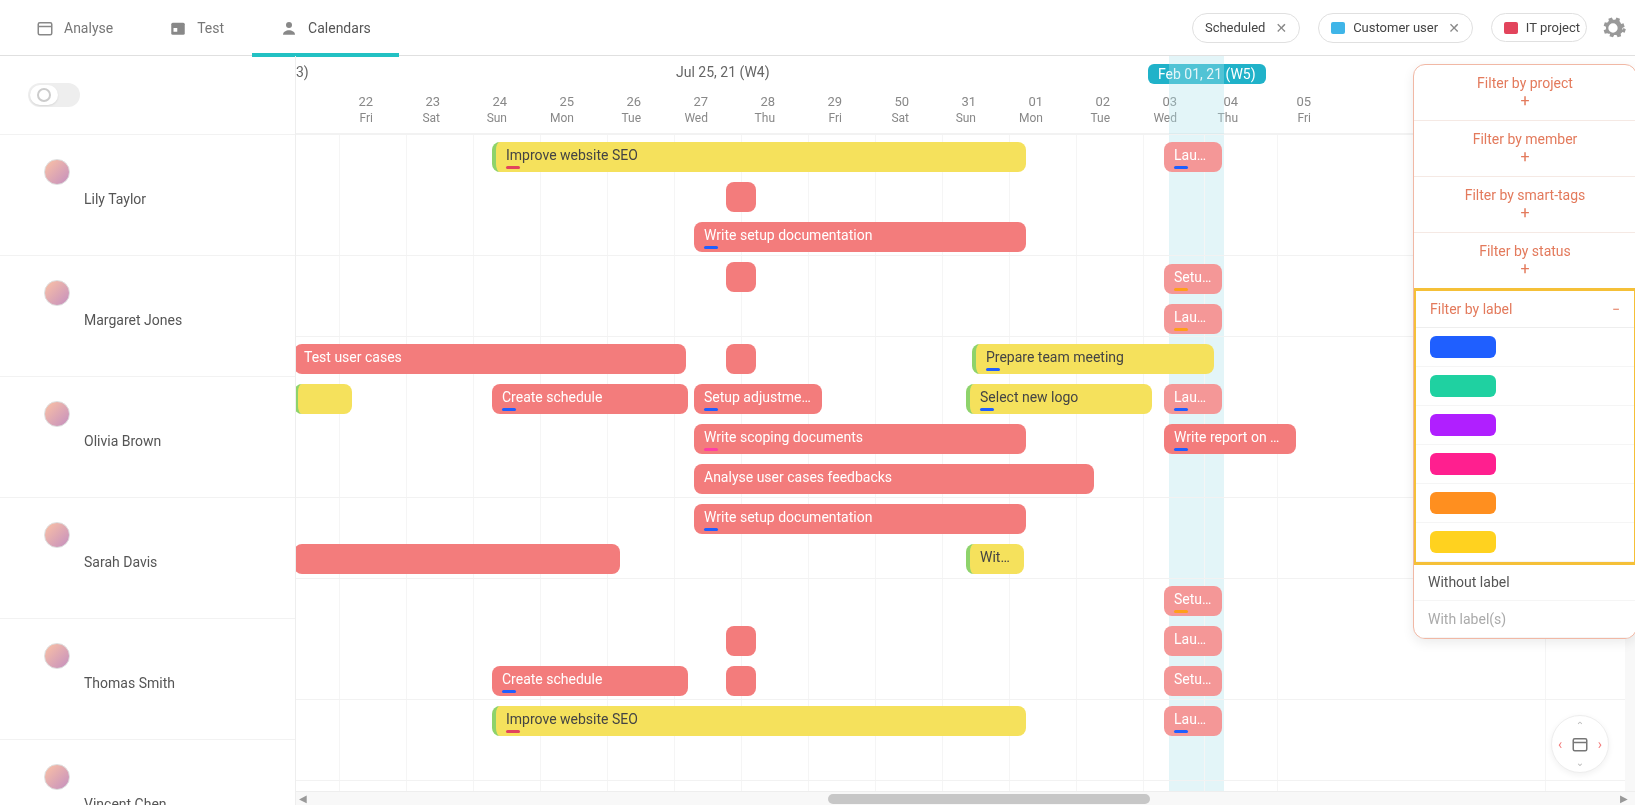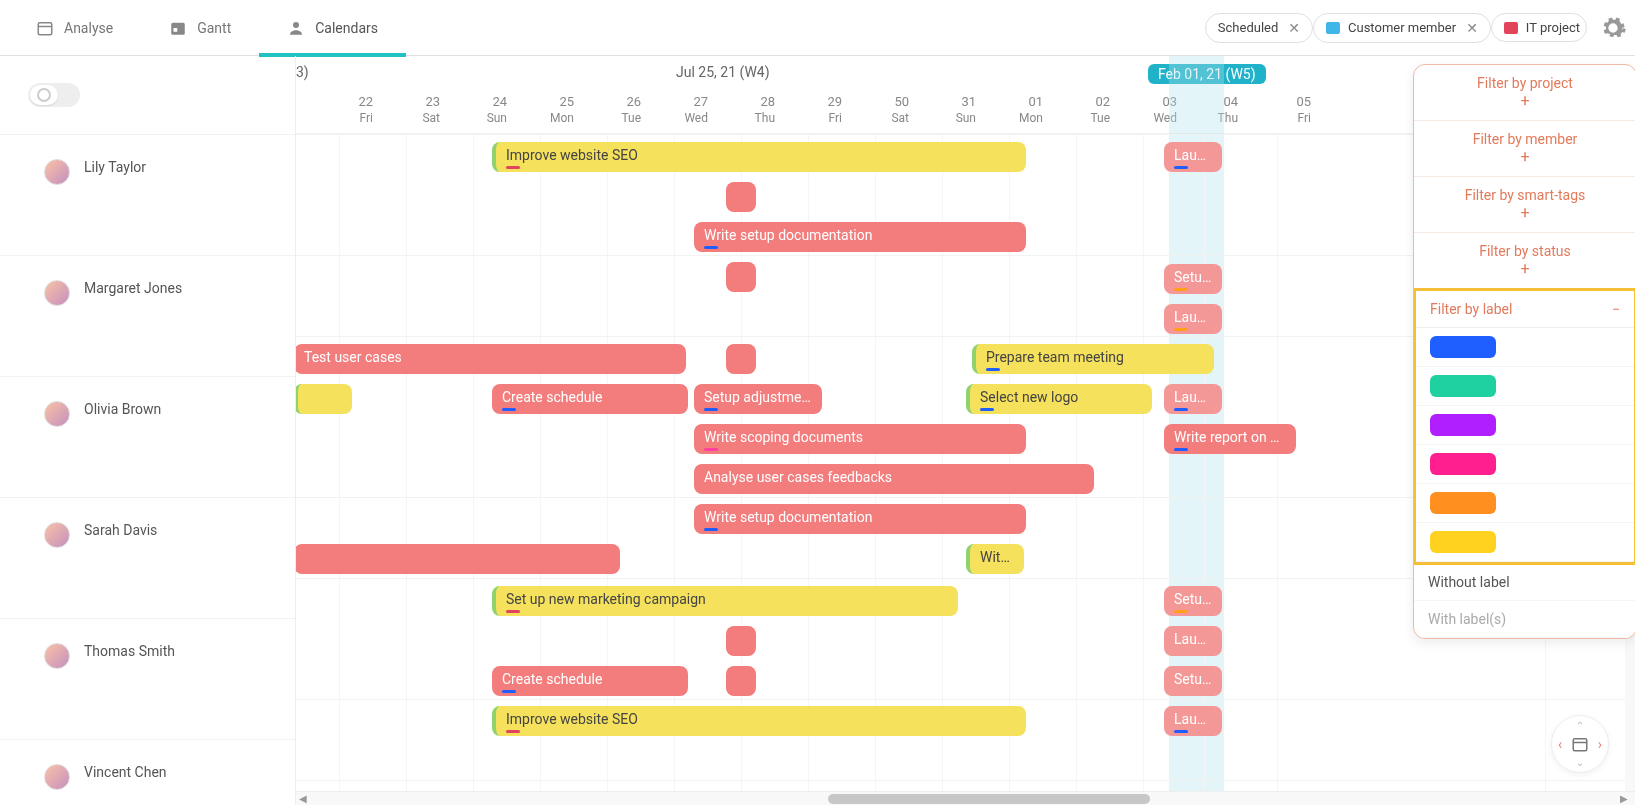--- a/index.html
+++ b/index.html
@@ -3,37 +3,37 @@
 <meta charset="utf-8">
 <style>
   * { box-sizing: border-box; margin: 0; padding: 0; }
   body { font-family: -apple-system, BlinkMacSystemFont, "Segoe UI", Roboto, sans-serif; font-size: 14px; color: #555; overflow: hidden; }
   .topbar { display:flex; align-items:center; height:56px; border-bottom:1px solid #e0e0e0; padding:0 8px; position:relative; }
   .tabs { display:flex; gap:0; }
   .tab { display:flex; align-items:center; gap:10px; padding:0 28px; height:56px; color:#777; cursor:pointer; }
   .tab.active { color:#555; position:relative; }
   .tab.active::after { content:""; position:absolute; left:0; right:0; bottom:-1px; height:4px; background:#22c1c3; }
   .tab .icon { width:18px; height:18px; fill:#888; }
-  .chips { margin-left:auto; display:flex; gap:0; align-items:center; }
+  .chips { margin-left:auto; display:flex; gap:18px; align-items:center; }
   .chip { display:flex; align-items:center; gap:8px; border:1px solid #e0e0e0; border-radius:18px; padding:6px 12px; font-size:13px; color:#444; cursor:pointer; background:#fff; }
   .chip .close { color:#888; font-size:14px; margin-left:2px; cursor:pointer; }
   .chip .proj-icon { width:14px; height:12px; border-radius:2px; display:inline-block; }
   .gear { width:28px; height:28px; fill:#999; margin-left:12px; cursor:pointer; }
 
   .content { position:relative; height:calc(805px - 56px); display:flex; }
   .sidebar { width:296px; border-right:1px solid #eee; display:flex; flex-direction:column; }
   .sidebar-toggle-row { height:78px; display:flex; align-items:center; padding-left:28px; }
   .toggle { width:52px; height:24px; background:#eee; border-radius:12px; position:relative; cursor:pointer; }
   .toggle::before { content:""; position:absolute; left:2px; top:2px; width:28px; height:20px; background:#fff; border-radius:10px; box-shadow:0 1px 2px rgba(0,0,0,.1); display:flex; align-items:center; justify-content:center; }
   .toggle .tog-icon { position:absolute; left:9px; top:5px; width:14px; height:14px; border:2px solid #ccc; border-radius:50%; }
   .people { flex:1; overflow:hidden; }
   .person { display:flex; align-items:flex-start; gap:14px; padding:24px 18px 24px 44px; border-top:1px solid #f2f2f2; height:121px; }
   .person:first-child { border-top:1px solid #f2f2f2; }
   .avatar { width:26px; height:26px; border-radius:50%; background:linear-gradient(135deg,#fbc2a5,#c48fbf); border:1px solid #ddd; flex-shrink:0; margin-top:0; }
-  .person-name { font-size:14px; color:#555; }
+  .person-name { font-size:14px; color:#555;margin-top:32px; }
 
   .timeline { flex:1; position:relative; overflow:hidden; }
   .date-header { height:78px; position:relative; border-bottom:1px solid #f2f2f2; }
   .week-label { position:absolute; top:8px; font-size:14px; color:#666; }
   .week-label.highlight { background:#20b2c9; color:#fff; padding:2px 10px; border-radius:6px; }
   .day-col { position:absolute; top:38px; width:67px; text-align:right; font-size:12px; color:#888; line-height:1.3; }
   .day-col .num { font-size:13px; }
   .body { position:relative; height:calc(100% - 78px - 14px); }
   .grid-line { position:absolute; top:0; bottom:0; width:1px; background:#f5f5f5; }
   .today-col { position:absolute; top:-78px; bottom:0; width:55px; background:rgba(175,225,235,.35); }
@@ -90,38 +90,38 @@
           <rect x="3" y="5" width="18" height="16" rx="2" fill="none" stroke="#888" stroke-width="2"></rect>
           <line x1="3" y1="10" x2="21" y2="10" stroke="#888" stroke-width="2"></line>
         </svg>
       <span>Analyse</span>
     </div>
     <div class="tab">
       <svg class="icon" viewBox="0 0 24 24">
           <rect x="3" y="5" width="18" height="16" rx="2" fill="#888"></rect>
           <rect x="6" y="12" width="5" height="5" fill="#fff"></rect>
         </svg>
-      <span>Gantt</span>
+      <span>Test</span>
     </div>
     <div class="tab active">
       <svg class="icon" viewBox="0 0 24 24">
           <circle cx="12" cy="8" r="4" fill="#888"></circle>
           <path d="M4 21c0-4 4-6 8-6s8 2 8 6" fill="#888"></path>
         </svg>
       <span>Calendars</span>
     </div>
   </div>
   <div class="chips">
     <div class="chip">
       <span>Scheduled</span>
       <span class="close">✕</span>
     </div>
     <div class="chip">
       <span class="proj-icon" style="background:#3fb5e8"></span>
-      <span>Customer member</span>
+      <span>Customer user</span>
       <span class="close">✕</span>
     </div>
     <div class="chip" style="padding-right:6px">
       <span class="proj-icon" style="background:#e2445c"></span>
       <span>IT project</span>
     </div>
   </div>
   <svg class="gear" viewBox="0 0 24 24">
       <path fill="#999" d="M12 8a4 4 0 100 8 4 4 0 000-8zm9 4l2 1-1 3-2-.5a8 8 0 01-1.5 1.5l.5 2-3 1-1-2a8 8 0 01-2 0l-1 2-3-1 .5-2A8 8 0 017 16.5L5 17l-1-3 2-1a8 8 0 010-2l-2-1 1-3 2 .5A8 8 0 018.5 6L8 4l3-1 1 2a8 8 0 012 0l1-2 3 1-.5 2A8 8 0 0119 8.5l2-.5 1 3-2 1a8 8 0 010 2z"></path>
     </svg>
@@ -271,21 +271,20 @@
         <div class="bar pink" style="left: 196px; top: 250px; width: 196px;">Create schedule<span class="underline u-blue"></span></div>
         <div class="bar pink" style="left: 398px; top: 250px; width: 128px;">Setup adjustme…<span class="underline u-blue"></span></div>
         <div class="bar yellow" style="left: 670px; top: 250px; width: 186px;">Select new logo<span class="underline u-blue"></span></div>
         <div class="bar pink soft" style="left: 868px; top: 250px; width: 58px;">Lau…<span class="underline u-blue"></span></div>
         <div class="bar pink" style="left: 398px; top: 290px; width: 332px;">Write scoping documents<span class="underline u-pink"></span></div>
         <div class="bar pink" style="left: 868px; top: 290px; width: 132px;">Write report on …<span class="underline u-blue"></span></div>
         <div class="bar pink" style="left: 398px; top: 330px; width: 400px;">Analyse user cases feedbacks</div>
         <div class="bar pink" style="left: 398px; top: 370px; width: 332px;">Write setup documentation<span class="underline u-blue"></span></div>
         <div class="bar pink arrow-end" style="left: -2px; top: 410px; width: 326px;"></div>
         <div class="bar yellow" style="left: 670px; top: 410px; width: 58px;">With …</div>
-        <div class="bar yellow" style="left: 196px; top: 452px; width: 466px;">Set up new marketing campaign<span class="underline u-red"></span></div>
         <div class="bar pink soft" style="left: 868px; top: 452px; width: 58px;">Setu…<span class="underline u-orange"></span></div>
         <div class="bar small" style="left: 430px; top: 492px;"></div>
         <div class="bar pink soft" style="left: 868px; top: 492px; width: 58px;">Lau…</div>
         <div class="bar pink" style="left: 196px; top: 532px; width: 196px;">Create schedule<span class="underline u-blue"></span></div>
         <div class="bar small" style="left: 430px; top: 532px;"></div>
         <div class="bar pink soft" style="left: 868px; top: 532px; width: 58px;">Setu…</div>
         <div class="bar yellow" style="left: 196px; top: 572px; width: 534px;">Improve website SEO<span class="underline u-red"></span></div>
         <div class="bar pink soft" style="left: 868px; top: 572px; width: 58px;">Lau…<span class="underline u-blue"></span></div>
         <div class="bar pink" style="left: 1212px; top: 250px; width: 30px;">ke…</div>
       </div>

